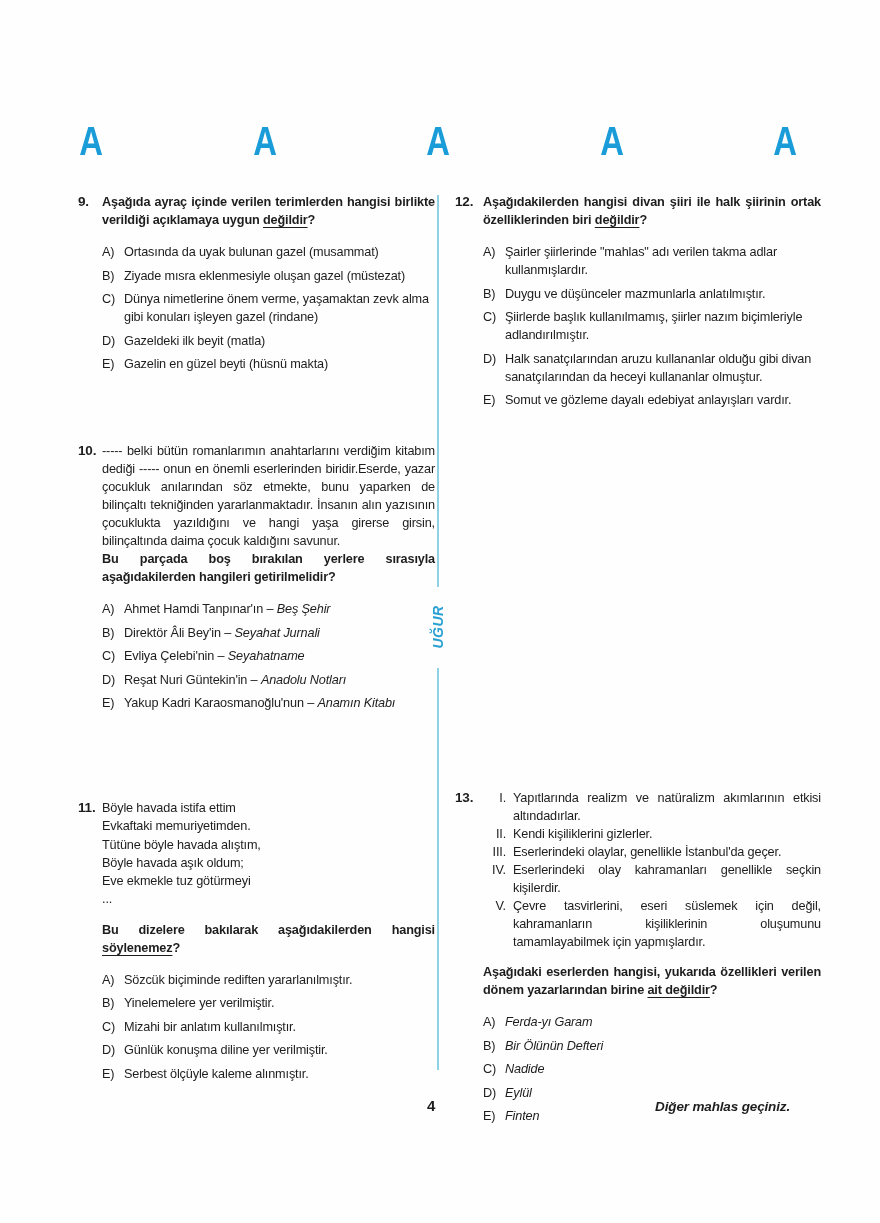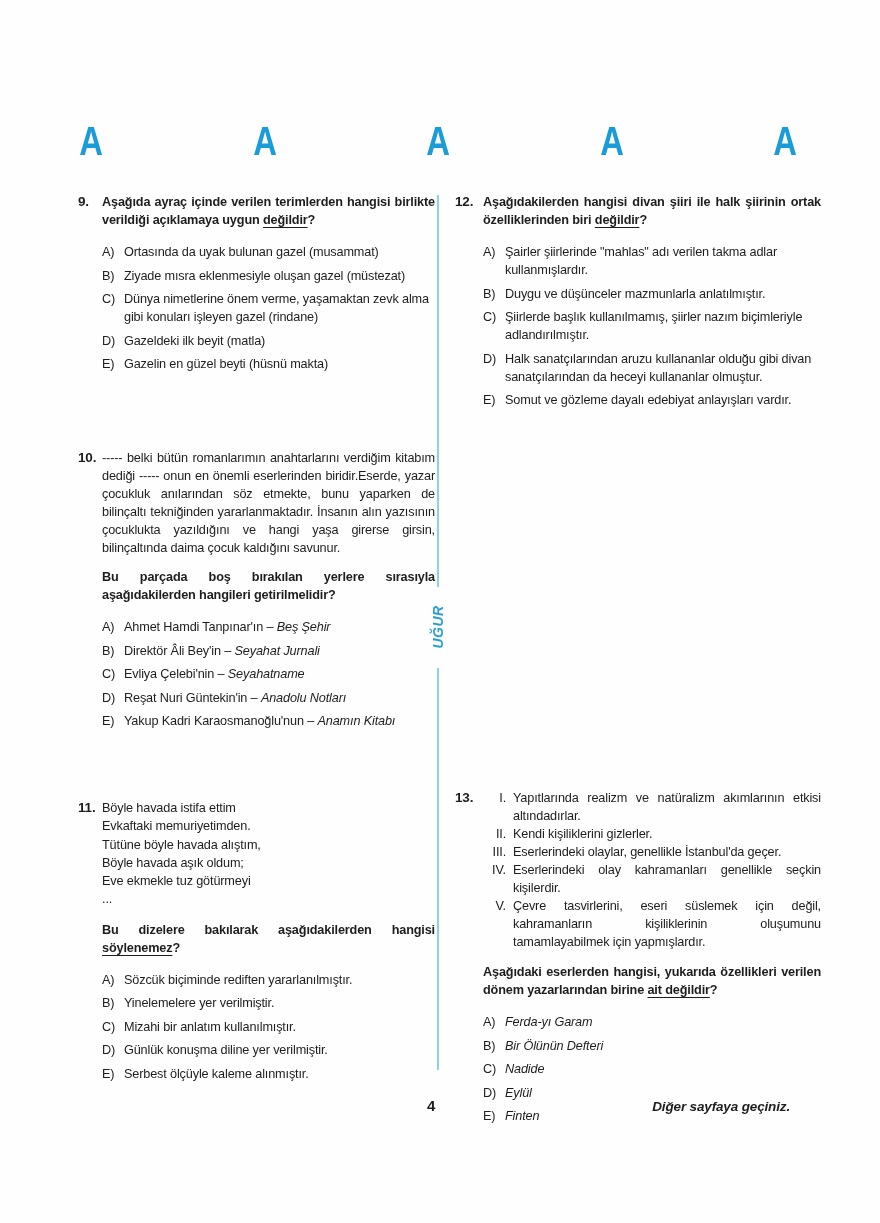--- a/index.html
+++ b/index.html
@@ -40,41 +40,41 @@
   .col { position:absolute; top:193px; }
   .col-left  { left:78px;  width:357px; height:900px; }
   .col-right { left:455px; width:366px; height:900px; }
 
   .q { position:absolute; left:0; right:0; display:flex; }
   .q-num { flex:0 0 24px; font-weight:bold; font-size:13.5px; padding-top:0.5px; }
   .col-right .q-num { flex:0 0 28px; }
   .q-body { flex:1; min-width:0; }
 
   .stem { font-weight:bold; line-height:1.42; text-align:justify; }
-  .passage { line-height:1.42; text-align:justify; margin-bottom:11px; }
+  .passage { line-height:1.42; text-align:justify; }
   .poem-line { line-height:1.44; }
   .poem { margin-bottom:12px; }
 
   .opts { margin-top:14px; }
   .opt { display:flex; margin-bottom:5.5px; line-height:1.42; }
   .opt-label { flex:0 0 22px; }
   .opt-text { flex:1; min-width:0; text-align:justify; }
   .opt-text:is(:last-child) { text-align:left; }
 
   .ritems { margin-bottom:12px; }
   .ritem { display:flex; line-height:1.42; }
   .ritem-num { flex:0 0 30px; text-align:right; padding-right:7px; }
   .ritem-text { flex:1; min-width:0; text-align:justify; }
 
   .ul { text-decoration:underline; text-underline-offset:3px; text-decoration-thickness:1px; }
   em { font-style:italic;margin-top:20px; }
 
   
   #q9  { top:0; }
-  #q10 { top:256px; }
+  #q10 { top:249px; }
   #q11 { top:606px;justify-content:space-between; }
   #q12 { top:0; }
   #q13 { top:596px; }
 
   
   .footer-page {
     position:absolute; top:1097px; left:0; width:862px; text-align:center;
     font-weight:bold; font-size:15px;
   }
   .footer-note {
@@ -277,15 +277,15 @@
               <span class="opt-label">E)</span>
               <span class="opt-text"><em>Finten</em></span>
             </div>
         </div>
       </div>
     </div>
 
   </div>
 
   <div class="footer-page">4</div>
-  <div class="footer-note">Diğer sayfaya geçiniz.</div>
+  <div class="footer-note">Diğer mahlas geçiniz.</div>
 
 </div>
 
 </body></html>

